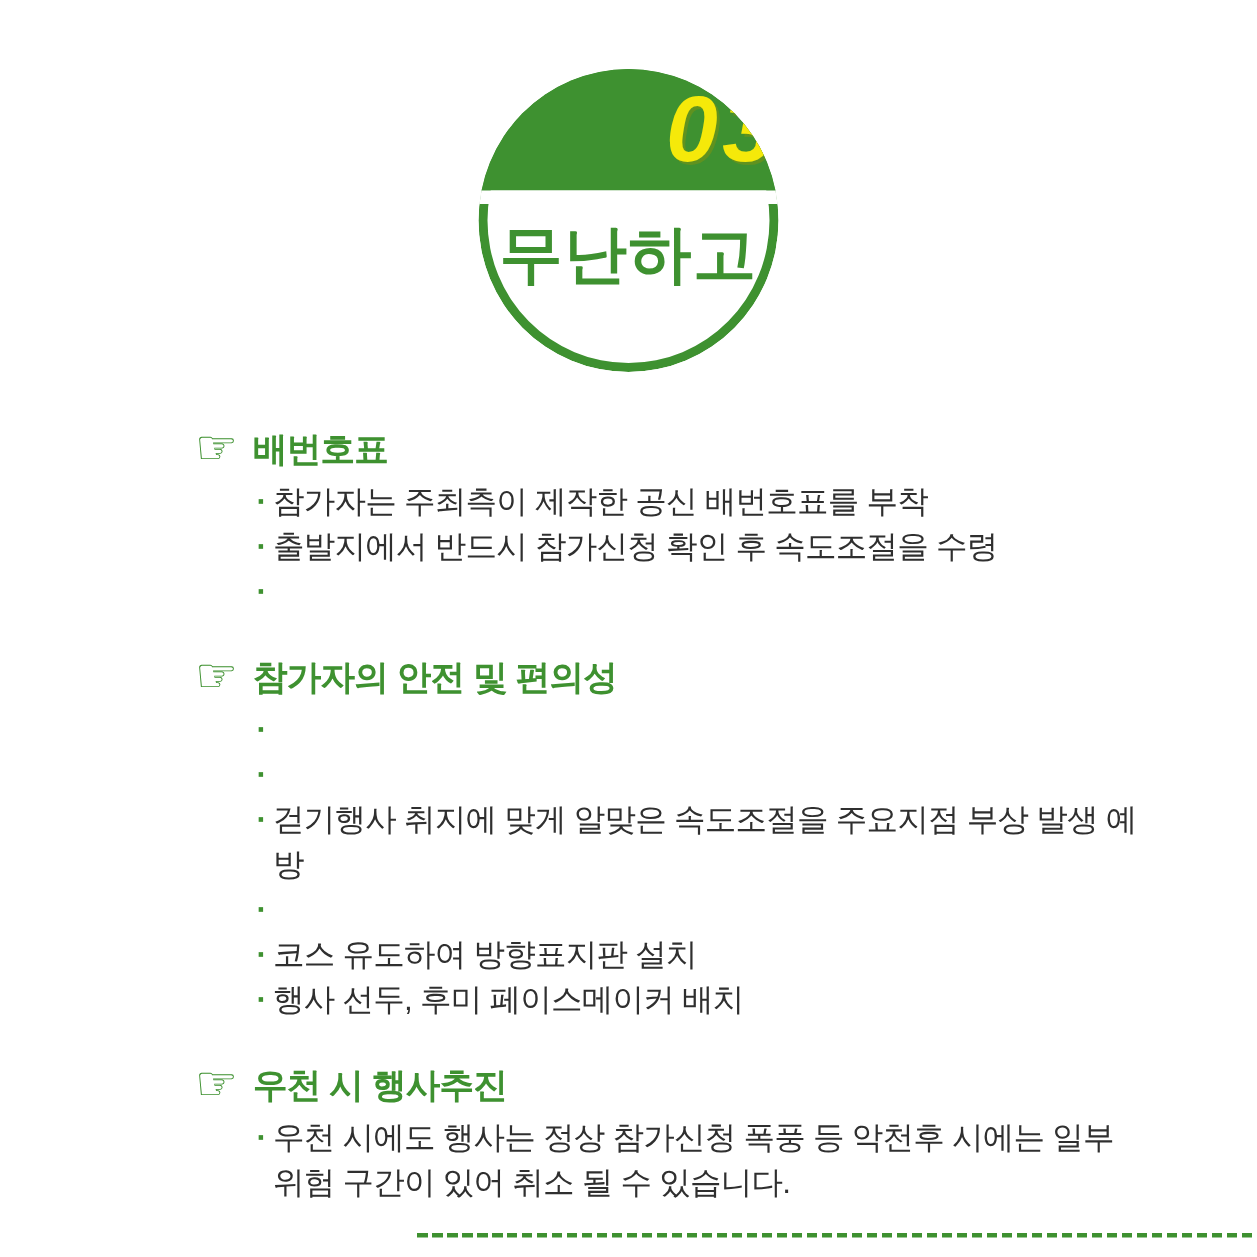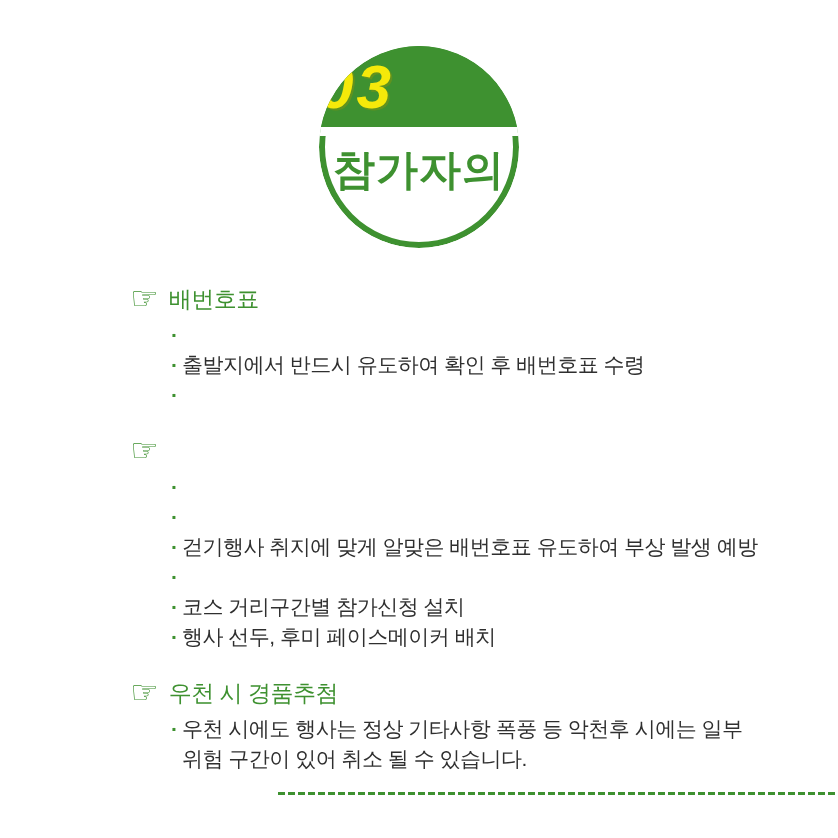--- a/index.html
+++ b/index.html
@@ -23,21 +23,21 @@
   .badge-top {
     position: absolute; top: 0; left: 0; right: 0; height: 81px;
     background: #3e9130;
   }
   .badge-stripe {
     position: absolute; top: 81px; left: 0; right: 0; height: 9px;
     background: #ffffff;
   }
   .badge-number {
     position: absolute; top: 4px; left: 0; right: 0;
-    text-align: left;
+    text-align: right;
     font-size: 62px; line-height: 74px;
     font-weight: bold; font-style: italic;
     color: #f5e90a;
     letter-spacing: 3px;
     text-shadow: 2px 2px 0 rgba(160,150,0,0.35);
   }
   .badge-title {
     position: absolute; top: 100px; left: 0; right: 0;
     text-align: center;
     font-size: 42px; line-height: 48px;
@@ -51,21 +51,21 @@
   .sec + .sec { margin-top: 28px; }
   .sec-head { display: flex; align-items: center; gap: 10px; height: 26px; }
   .hand-icon {
     color: #3e9130;
     font-size: 32px; line-height: 26px;
     transform: translateY(-1px);
   }
   .sec-title {
     margin: 0;
     font-size: 23px; line-height: 26px;
-    font-weight: normal;
+    font-weight: bold;
     color: #3e9130;
     letter-spacing: -0.5px;
   }
   ul.bullets { list-style: none; margin: 8px 0 0 0; padding: 0 0 0 41px; }
   ul.bullets li { display: flex; align-items: flex-start; }
   .dot {
     flex: none; width: 11px;
     color: #3e9130; font-weight: bold;
     font-size: 21px; line-height: 30px;
   }
@@ -89,83 +89,85 @@
 <body>
 
 <div class="page">
 
   <div class="badge">
     <div class="badge-clip">
       <div class="badge-ring"></div>
       <div class="badge-top"></div>
       <div class="badge-stripe"></div>
       <div class="badge-number">03</div>
-      <div class="badge-title">참가자의</div>
+      <div class="badge-title">무난하고</div>
     </div>
   </div>
 
   <div class="content">
 
     <section class="sec">
       <div class="sec-head">
         <span class="hand-icon">☞</span>
         <h2 class="sec-title">배번호표</h2>
       </div>
       <ul class="bullets">
         <li>
           <span class="dot">·</span>
+          <span class="bullet-text">참가자는 주최측이 제작한 공신 배번호표를 부착</span>
         </li>
         <li>
           <span class="dot">·</span>
-          <span class="bullet-text">출발지에서 반드시 유도하여 확인 후 배번호표 수령</span>
+          <span class="bullet-text">출발지에서 반드시 참가신청 확인 후 속도조절을 수령</span>
         </li>
         <li>
           <span class="dot">·</span>
         </li>
       </ul>
     </section>
 
     <section class="sec">
       <div class="sec-head">
         <span class="hand-icon">☞</span>
+        <h2 class="sec-title">참가자의 안전 및 편의성</h2>
       </div>
       <ul class="bullets">
         <li>
           <span class="dot">·</span>
         </li>
         <li>
           <span class="dot">·</span>
         </li>
         <li>
           <span class="dot">·</span>
-          <span class="bullet-text">걷기행사 취지에 맞게 알맞은 배번호표 유도하여 부상 발생 예방</span>
+          <span class="bullet-text">걷기행사 취지에 맞게 알맞은 속도조절을 주요지점 부상 발생 예방</span>
         </li>
         <li>
           <span class="dot">·</span>
         </li>
         <li>
           <span class="dot">·</span>
-          <span class="bullet-text">코스 거리구간별 참가신청 설치</span>
+          <span class="bullet-text">코스 유도하여 방향표지판 설치</span>
         </li>
         <li>
           <span class="dot">·</span>
           <span class="bullet-text">행사 선두, 후미 페이스메이커 배치</span>
         </li>
       </ul>
     </section>
 
     <section class="sec">
       <div class="sec-head">
         <span class="hand-icon">☞</span>
-        <h2 class="sec-title">우천 시 경품추첨</h2>
+        <h2 class="sec-title">우천 시 행사추진</h2>
       </div>
       <ul class="bullets">
         <li>
           <span class="dot">·</span>
-          <span class="bullet-text">우천 시에도 행사는 정상 기타사항 폭풍 등 악천후 시에는 일부 위험 구간이 있어 취소 될 수 있습니다.</span>
+          <span class="bullet-text">우천 시에도 행사는 정상 참가신청 폭풍 등 악천후 시에는 일부 위험 구간이 있어 취소 될 수 있습니다.</span>
         </li>
       </ul>
     </section>
 
     <div class="dashed-divider"></div>
 
   </div>
 </div>
 
 </body></html>

